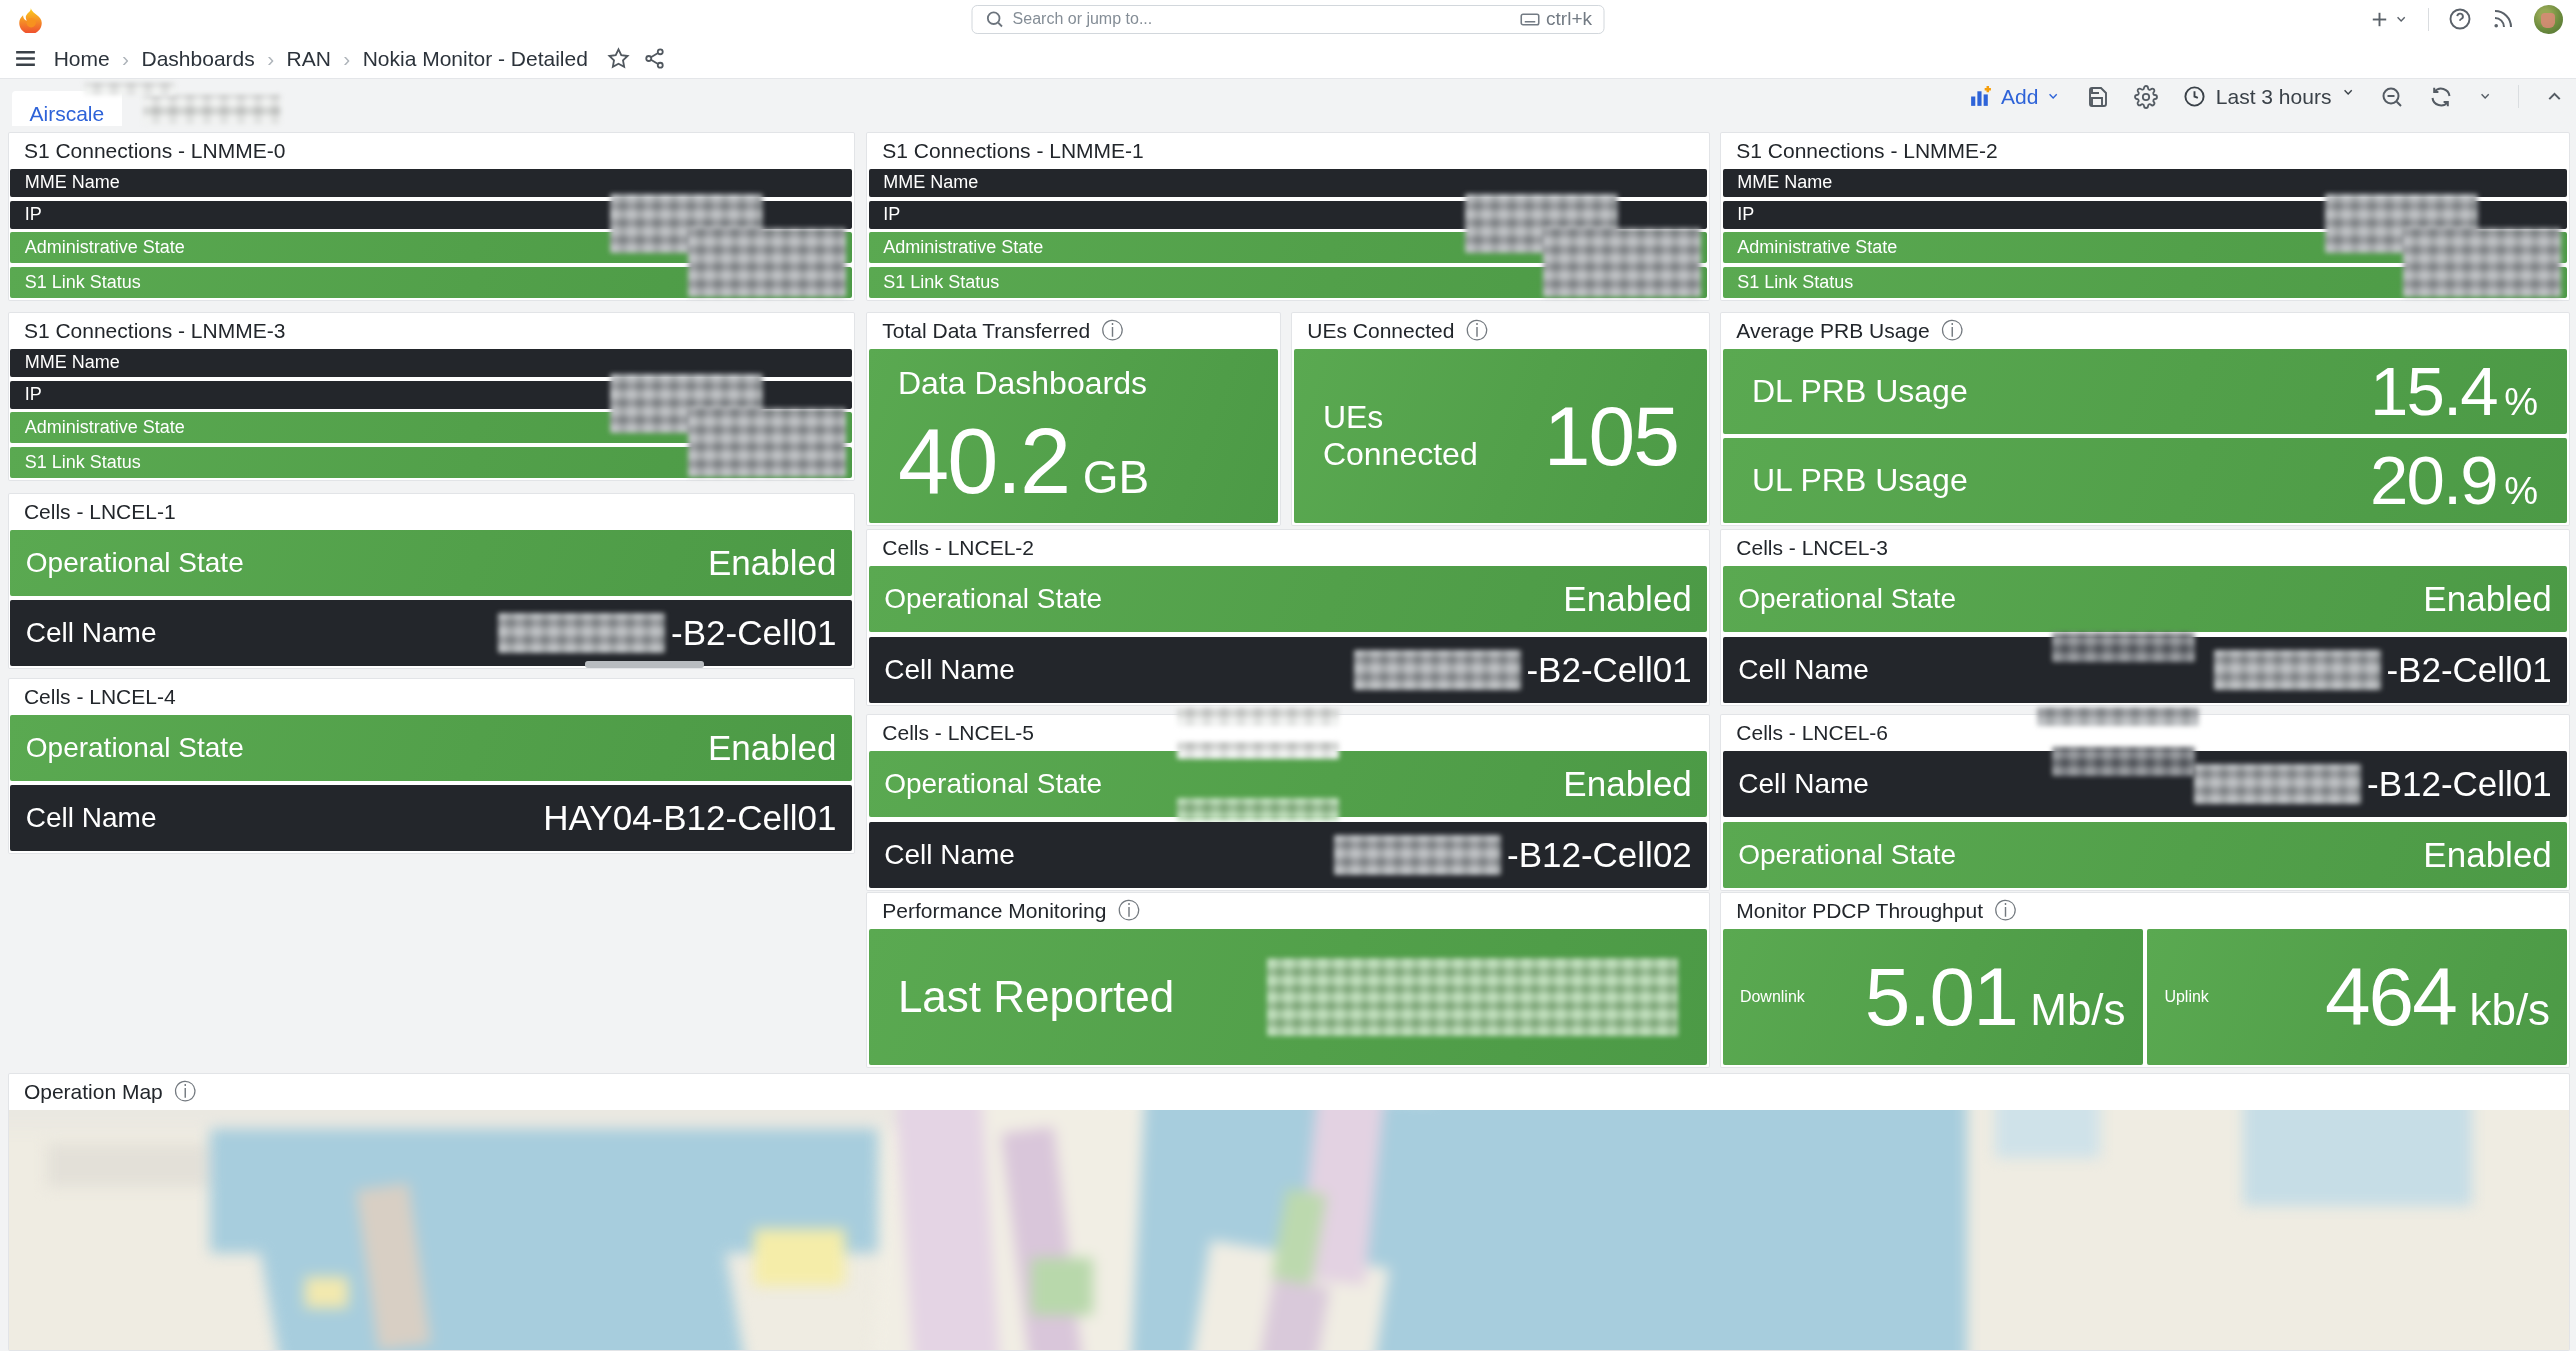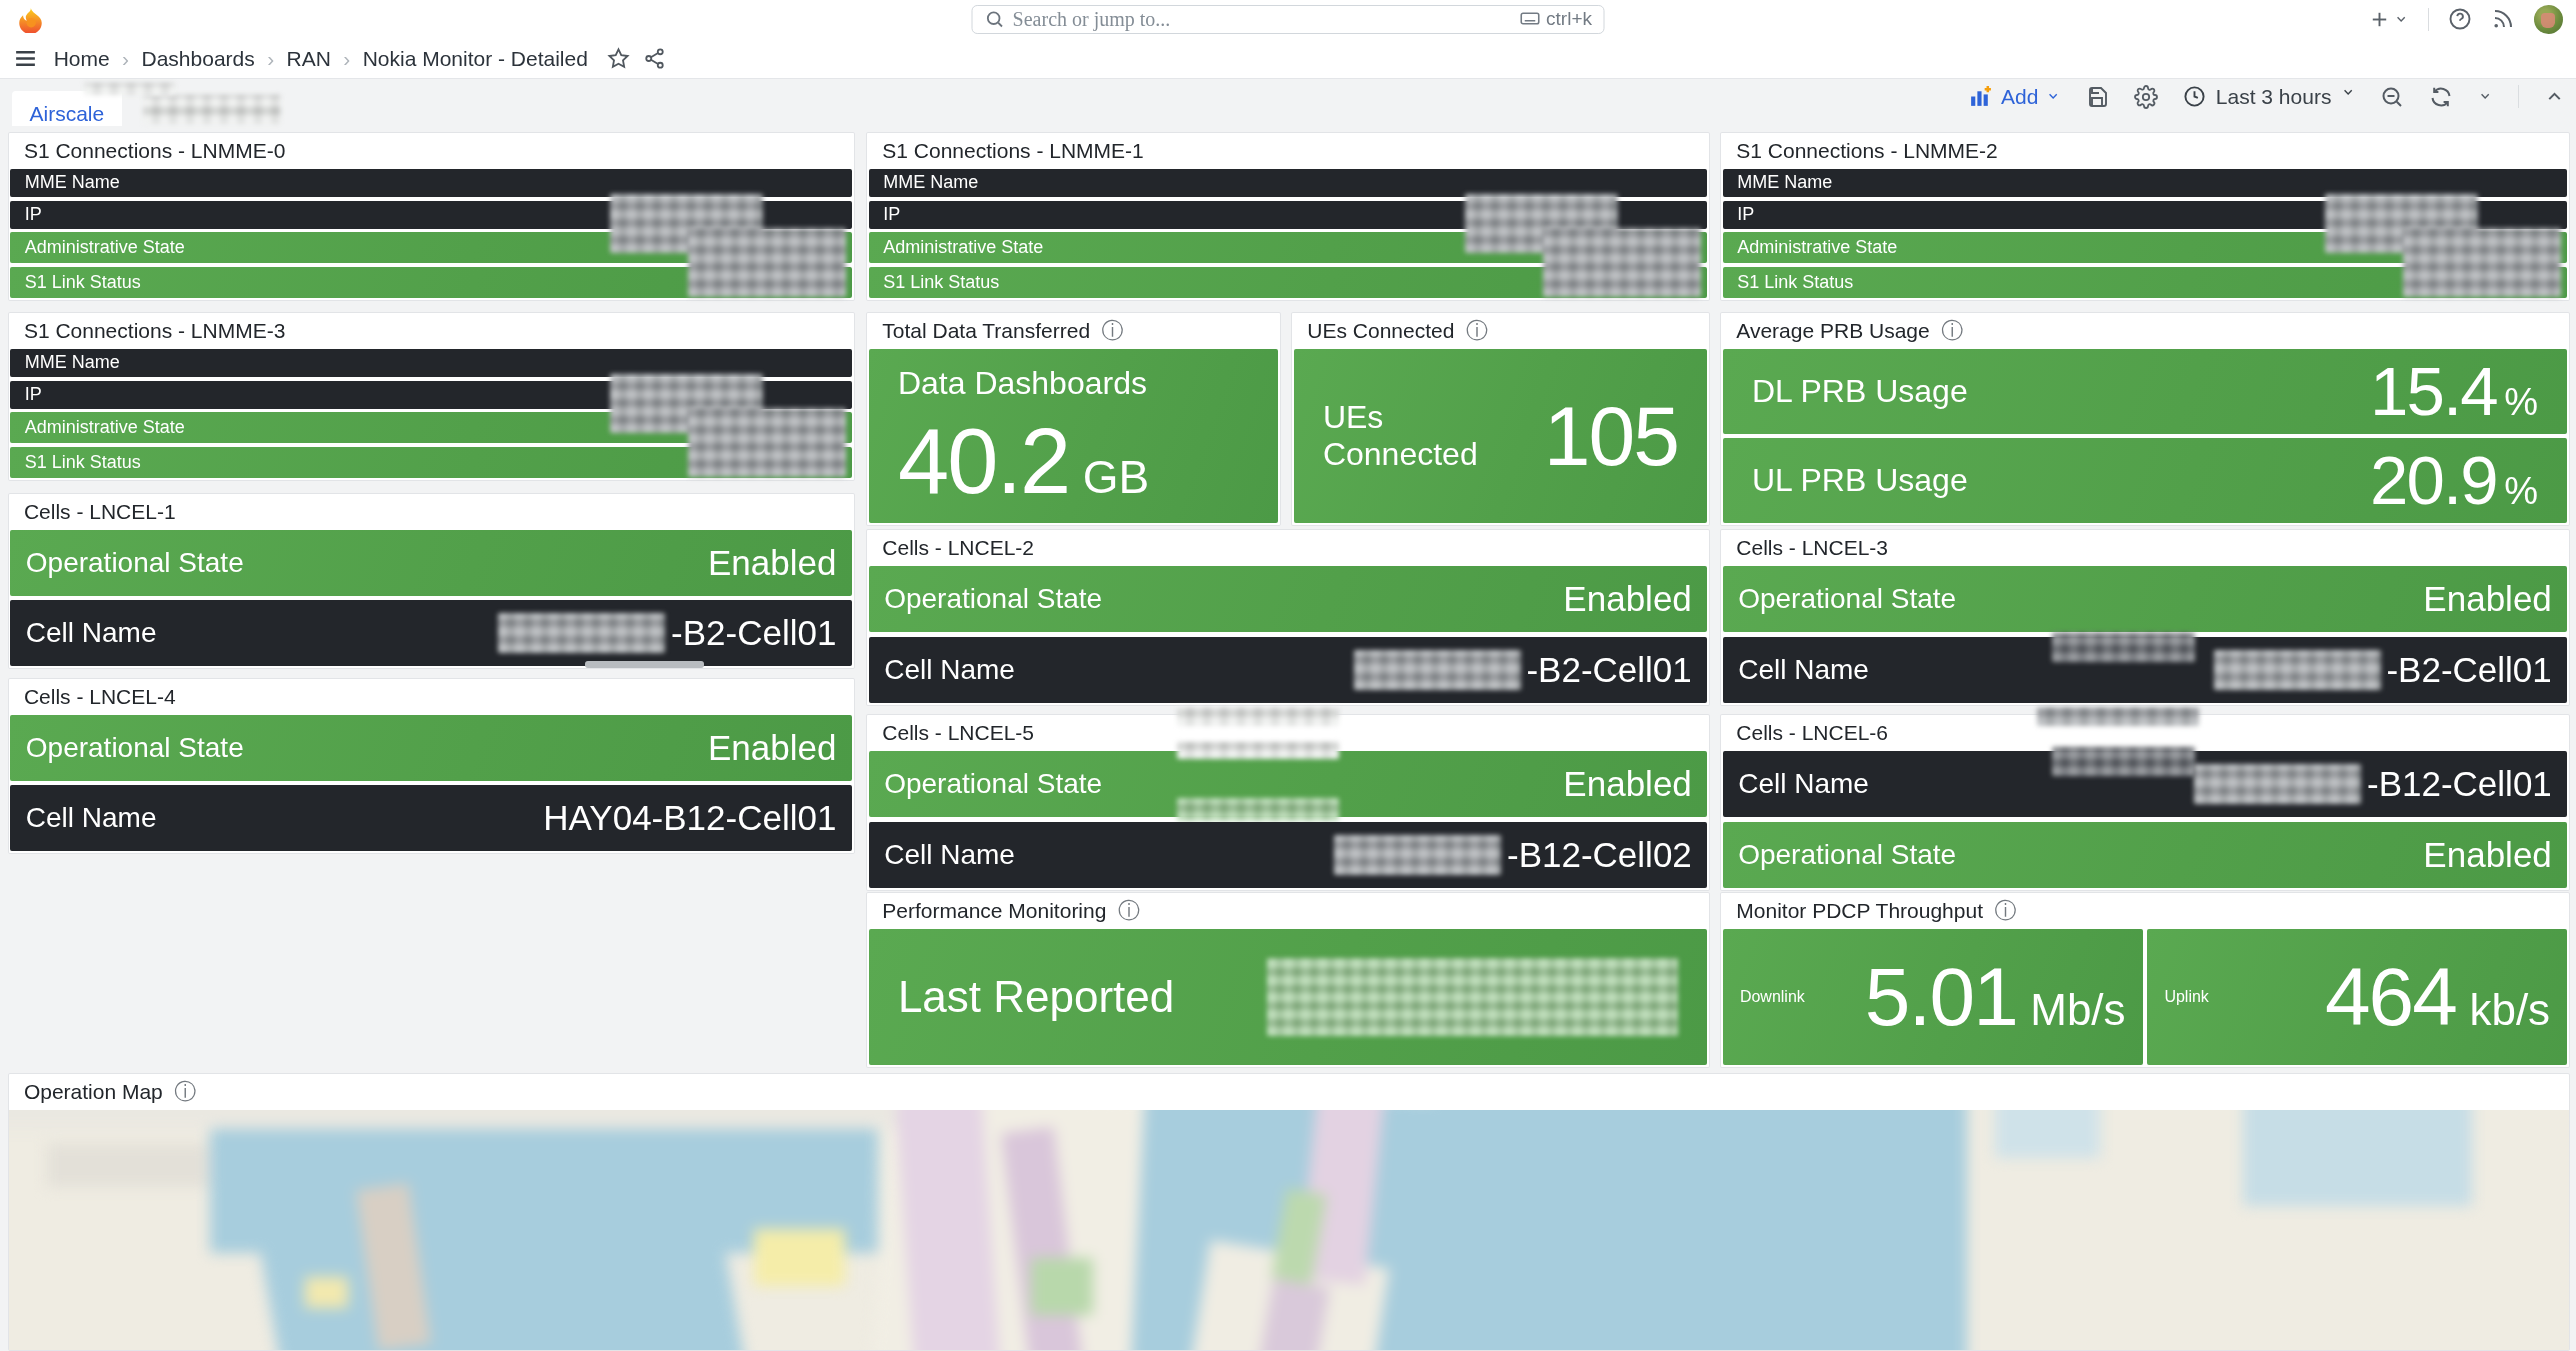--- a/index.html
+++ b/index.html
@@ -7,23 +7,23 @@
     font-family:"Liberation Sans", sans-serif; }
 
   
   .chrome { position:absolute; left:0; top:0; width:2576px; height:79px; background:#fff;
     border-bottom:1px solid #e4e6e9; z-index:5; }
   .navrow { position:absolute; left:0; top:0; width:100%; height:38px; display:flex; align-items:center; padding:0 13.4px; }
   .crumbrow { position:absolute; left:0; top:38px; width:100%; height:41px; display:flex; align-items:center; padding:0 13.4px; }
   .logo { width:27px; height:27px; margin-left:3.8px; }
   .searchwrap { position:absolute; left:50%; top:4.8px; transform:translateX(-50%); width:633px; height:29px;
     border:1px solid #d2d7dc; border-radius:5.7px; display:flex; align-items:center; padding:0 11.5px; gap:8.6px; background:#fff; color:#7c858e; }
-  .searchwrap input { border:none; outline:none; flex:1; font-size:20px; color:#ef4444; background:transparent; font-family:Liberation Serif, serif; }
+  .searchwrap input { border:none; outline:none; flex:1; font-size:16px; color:#ef4444; background:transparent; font-family:Liberation Sans, sans-serif; }
   .searchwrap input::placeholder { color:#848d96; }
-  .shortcut { display:flex; align-items:flex-start; gap:5.7px; color:#737b84; font-size:19px; }
+  .shortcut { display:flex; align-items:flex-end; gap:5.7px; color:#737b84; font-size:19px; }
   .navright { position:absolute; right:13.4px; top:0; height:38px; display:flex; align-items:center; gap:19px; }
   .icnbtn { display:flex; align-items:center; justify-content:center; color:#5a6169; cursor:pointer; background:none; border:none; gap:2.9px; }
   .vdiv { width:1px; height:23px; background:#dadde0; }
   .avatar { width:29px; height:29px; border-radius:50%;
     background:radial-gradient(circle at 38% 32%, #96a855 18%, #6d8c3e 55%, #4f7034 100%); position:relative; overflow:hidden; }
   .avatar::after { content:""; position:absolute; left:7.6px; top:8.6px; width:13.4px; height:15.3px;
     background:#d98a77; border-radius:3.8px 3.8px 5.7px 5.7px; opacity:.85; }
 
   .crumbs { display:flex; align-items:center; gap:12.4px; font-size:21px; color:#2c333b; }
   .crumbs .sep { color:#aeb4ba; font-size:21px; }

